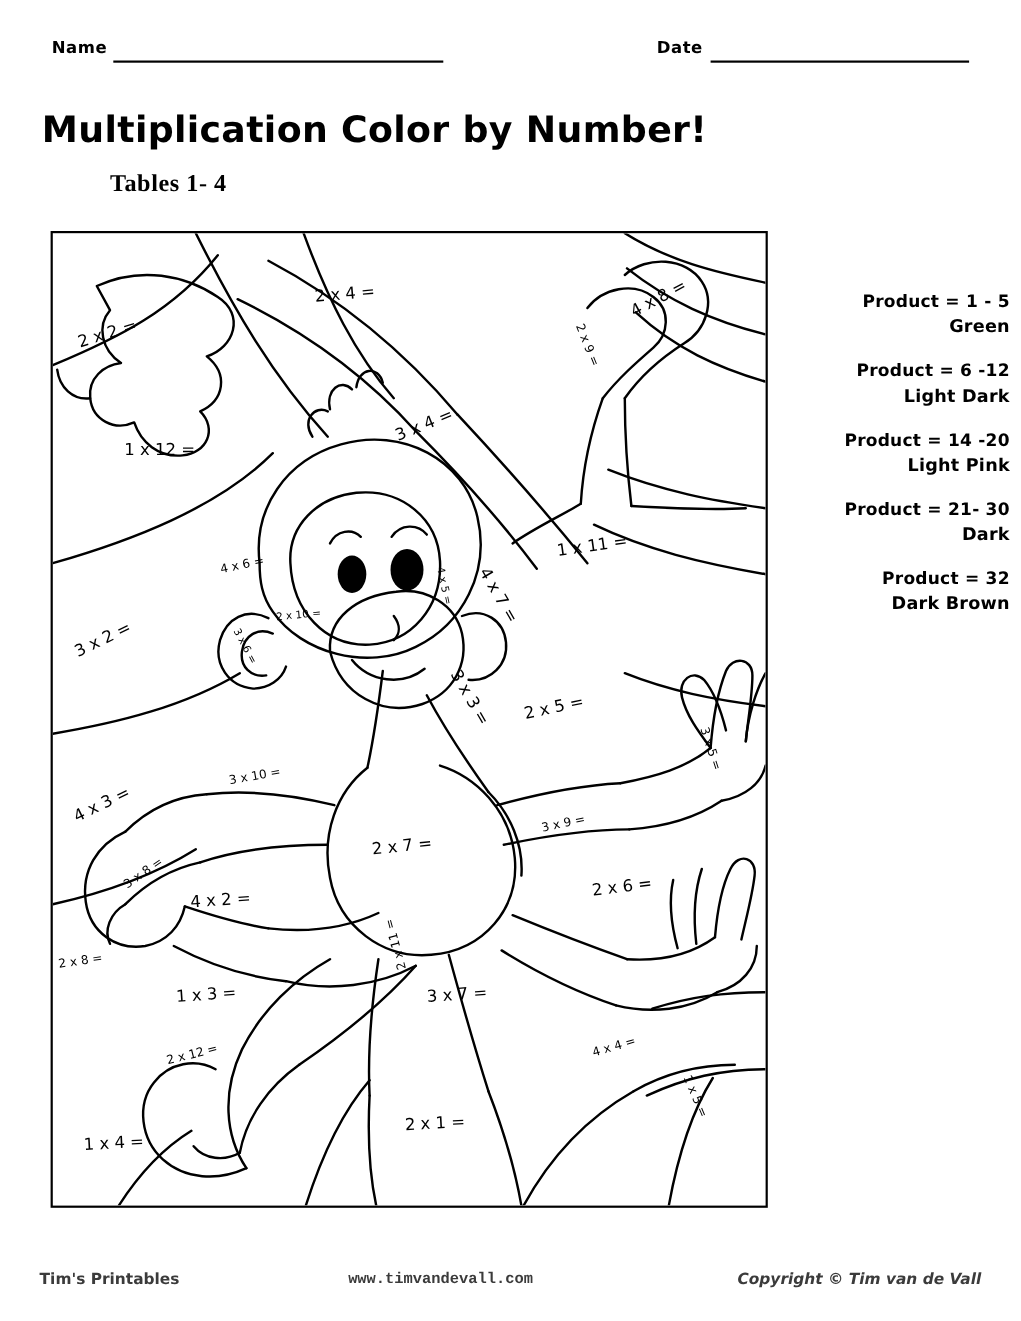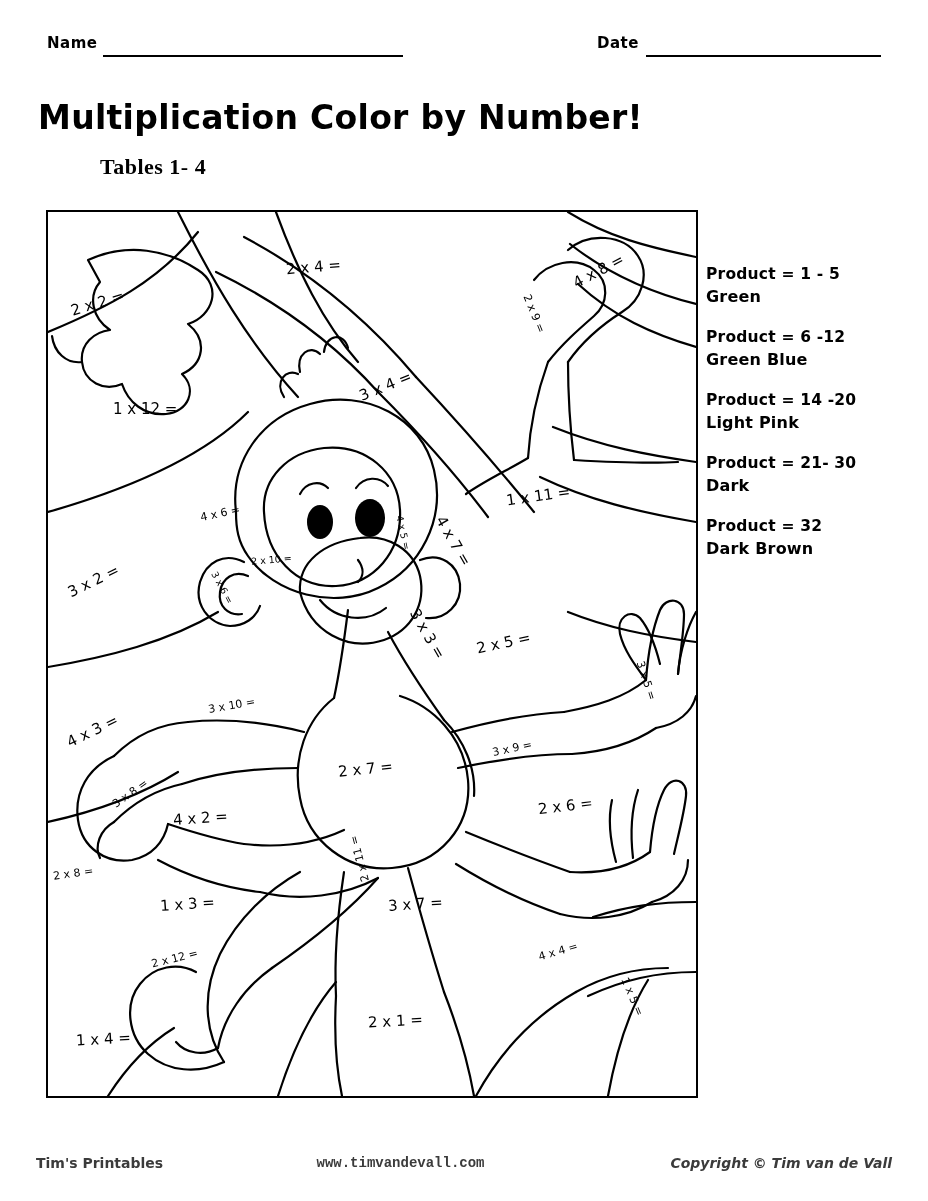--- a/index.html
+++ b/index.html
@@ -104,21 +104,21 @@
   }
   .prob.sm { font-size: 11px; }
   .prob.xs { font-size: 9.5px; }
 
   
   .legend {
     position: absolute;
     left: 706px;
     top: 265px;
     width: 212px;
-    text-align: left;
+    text-align: right;
   }
   .legend-group { margin-bottom: 22px; }
   .legend-product {
     font-family: "DejaVu Sans", sans-serif;
     font-weight: bold;
     font-size: 15.5px;
     letter-spacing: 0.2px;
     margin-bottom: 4px;
   }
   .legend-color {
@@ -336,21 +336,21 @@
   <div class="prob" style="left:320px; top:800px; transform:rotate(-3deg);">2 x 1 =</div>
 </div>
 
 <div class="legend">
   <div class="legend-group">
     <div class="legend-product">Product = 1 - 5</div>
     <div class="legend-color">Green</div>
   </div>
   <div class="legend-group">
     <div class="legend-product">Product = 6 -12</div>
-    <div class="legend-color">Green Blue</div>
+    <div class="legend-color">Light Dark</div>
   </div>
   <div class="legend-group">
     <div class="legend-product">Product = 14 -20</div>
     <div class="legend-color">Light Pink</div>
   </div>
   <div class="legend-group">
     <div class="legend-product">Product = 21- 30</div>
     <div class="legend-color">Dark</div>
   </div>
   <div class="legend-group">

